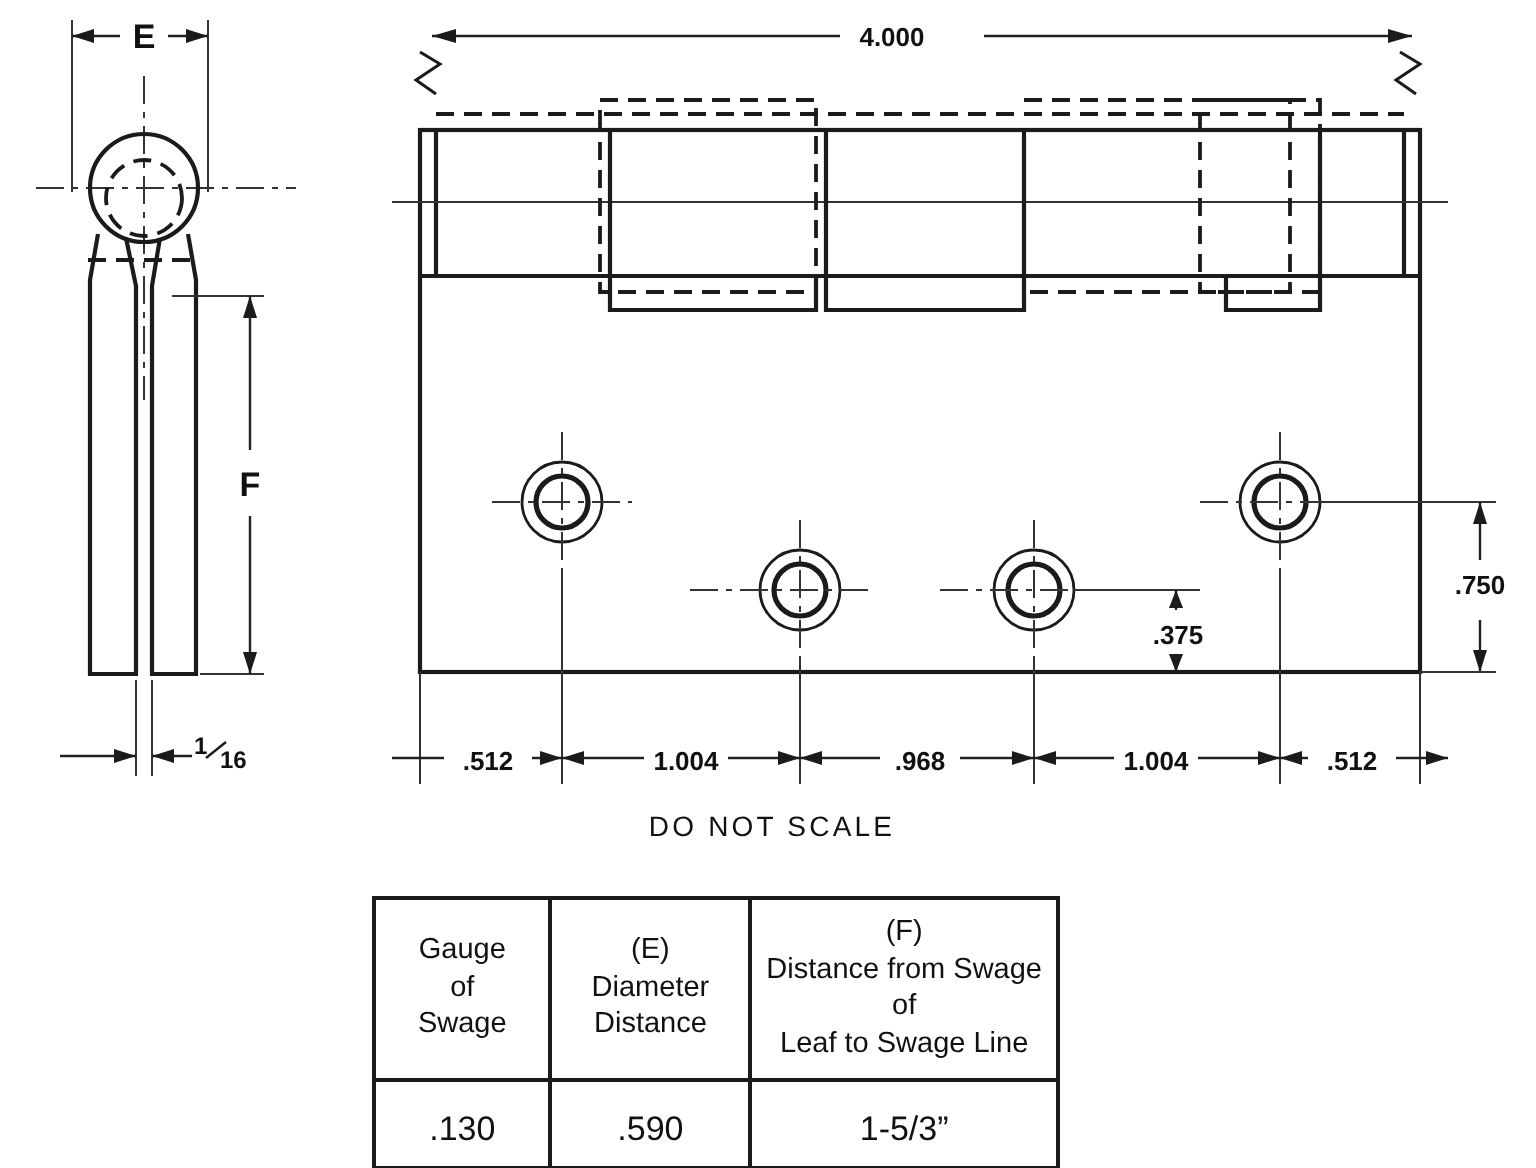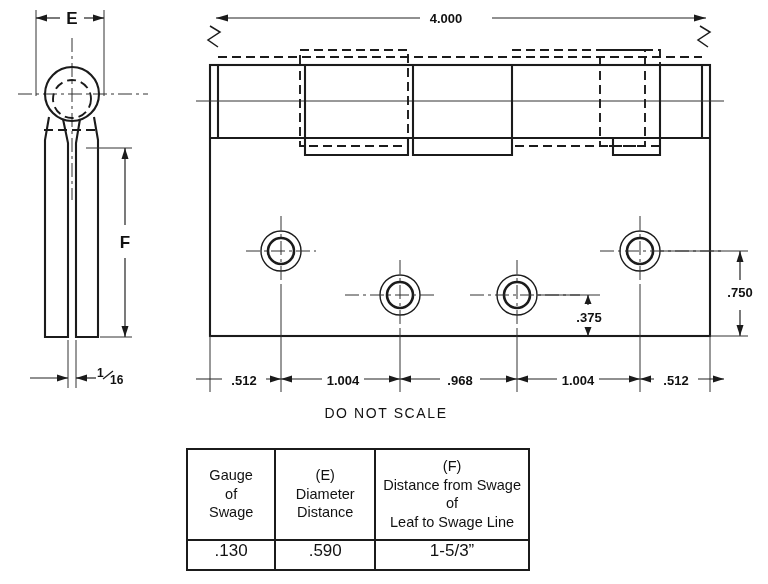--- a/index.html
+++ b/index.html
@@ -81,21 +81,21 @@
   }
   #spec-table th {
     font-size: 14.5px;
     font-weight: normal;
     line-height: 1.28;
     padding: 7px 4px 8px 4px;
   }
   #spec-table td {
     font-size: 17px;
     font-weight: normal;
-    padding: 0 4px 8px 4px;
+    padding: 14px 4px 8px 4px;
   }
   .col-gauge { width: 97px; }
   .col-dia   { width: 107px; }
   .col-dist  { width: 192px; }
 </style>
 </head>
 <body>
 
 <div id="drawing-root">
 

